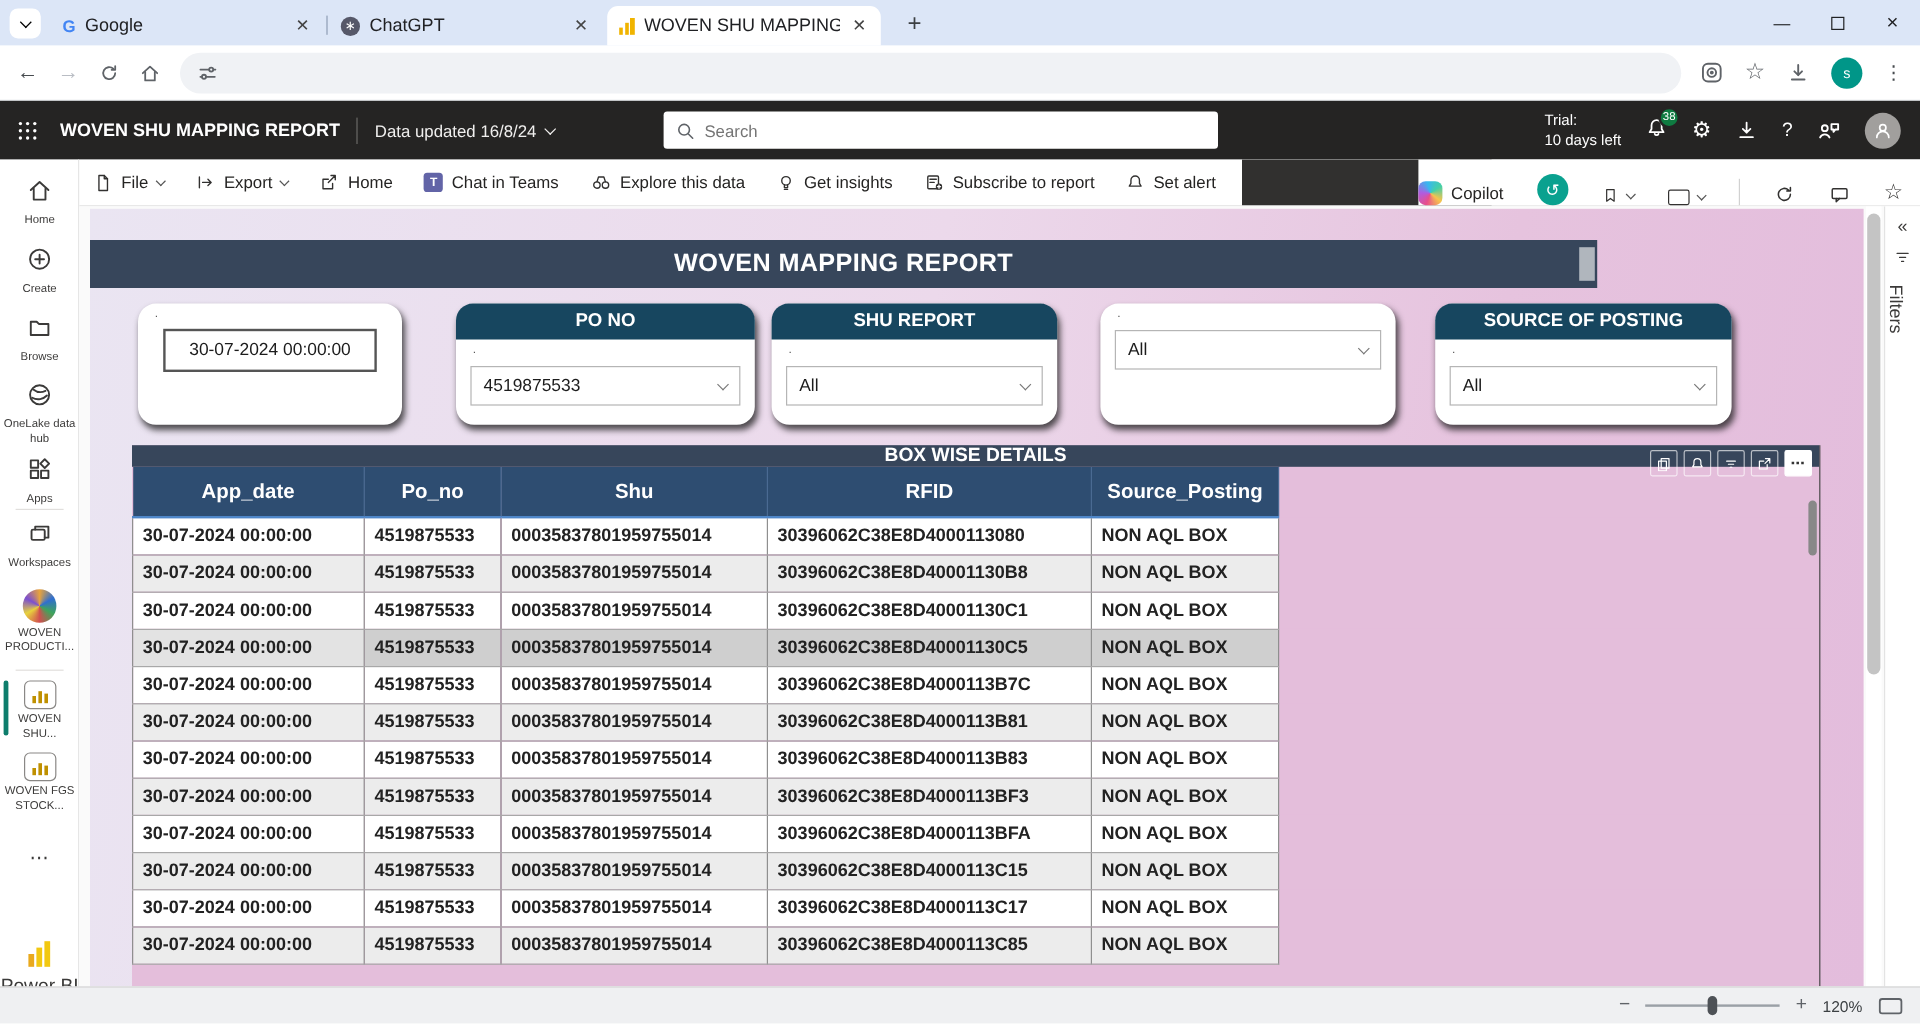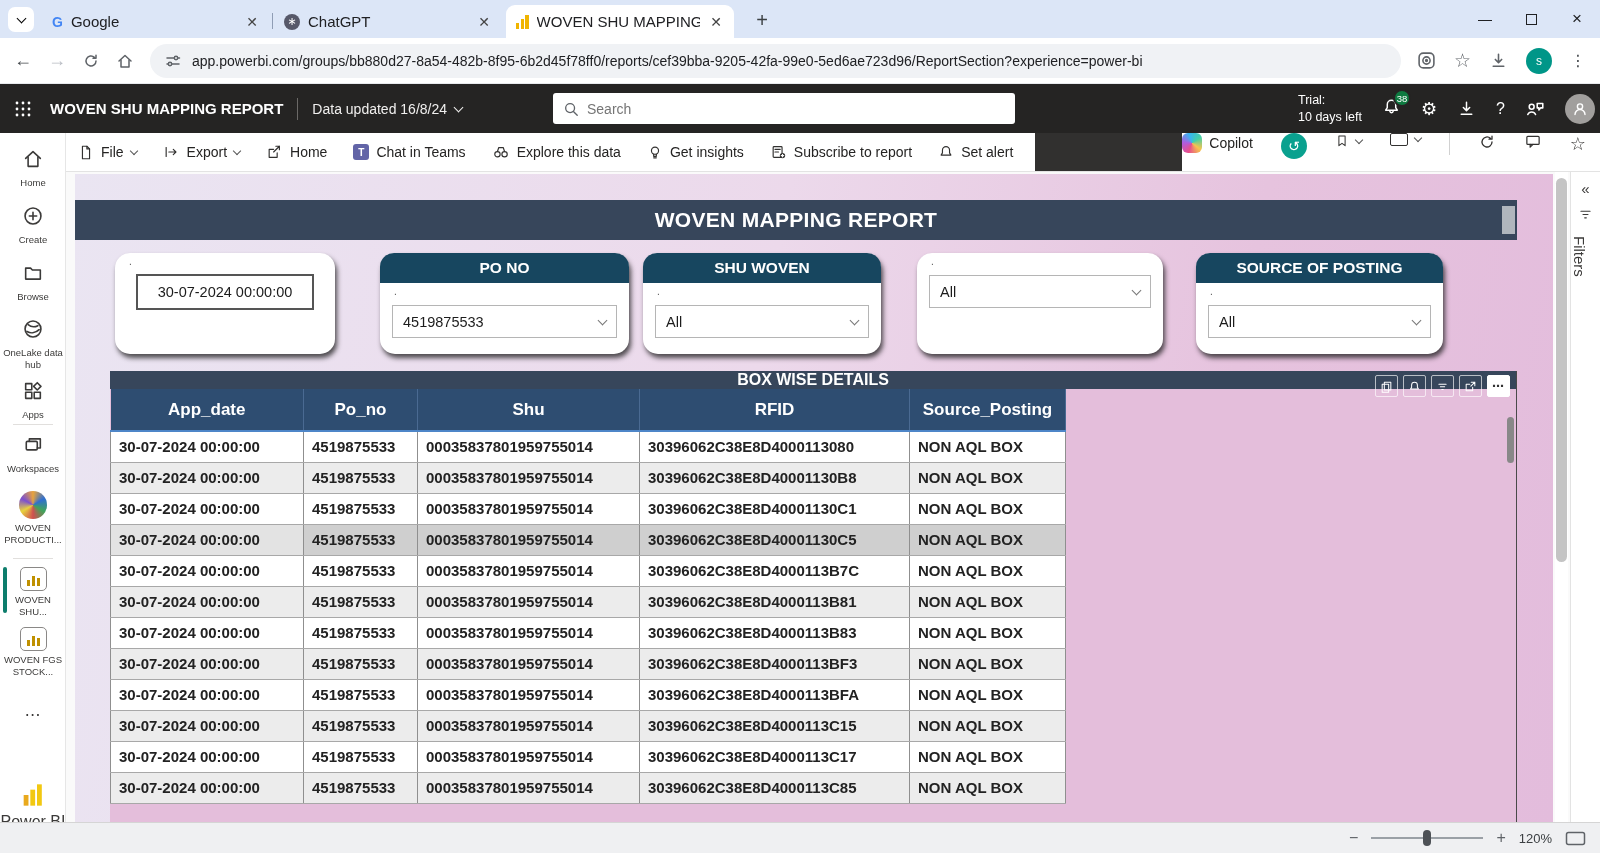--- a/index.html
+++ b/index.html
@@ -35,38 +35,38 @@
 
   
   #pbihead { position:absolute; left:0; top:84px; width:1600px; height:49px; background:#252423; display:flex; align-items:center; color:#fff; }
   .waffle { margin-left:14px; }
   .pbi-title { font-size:15px; font-weight:bold; margin-left:18px; white-space:nowrap; }
   .hdiv { width:1px; height:22px; background:#6b6967; margin:0 14px; }
   .updated { font-size:14px; color:#f0efee; display:flex; align-items:center; gap:8px; }
   .chev { width:7px; height:7px; border-right:1.6px solid currentColor; border-bottom:1.6px solid currentColor; transform:rotate(45deg); display:inline-block; margin-top:-3px; }
   .pbisearch { position:absolute; left:553px; top:9px; width:462px; height:31px; background:#fff; border-radius:3px; display:flex; align-items:center; gap:8px; padding:0 10px; }
   .pbisearch input { border:none; outline:none; flex:1; font-size:14px; font-family:inherit; color:#333; background:transparent; }
-  .head-right { position:absolute; right:0; top:0; height:49px; display:flex; align-items:center; gap:20px; padding-right:5px; }
+  .head-right { position:absolute; right:0; top:0; height:49px; display:flex; align-items:center; gap:20px; padding-right:16px; }
   .trial { font-size:12.5px; line-height:1.3; color:#fff; white-space:nowrap; }
   .bellwrap { position:relative; }
   .badge { position:absolute; top:-8px; right:-10px; width:18px; height:18px; border-radius:50%; background:#0f7b41; border:2px solid #252423; color:#fff; font-size:9.5px; display:flex; align-items:center; justify-content:center; }
   svg.wic { stroke:#fff; fill:none; stroke-width:1.4; stroke-linecap:round; stroke-linejoin:round; }
   .gear { font-size:18px; color:#fff; }
   .help { font-size:16px; color:#fff; }
   .pbiavatar { width:30px; height:30px; border-radius:50%; background:#a19f9d; display:flex; align-items:center; justify-content:center; }
 
   
   #pbitoolbar { position:absolute; left:66px; top:133px; width:1534px; height:39px; background:#fff; border-bottom:1px solid #e3e3e3; display:flex; align-items:center; gap:26px; padding-left:12px; font-size:14px; color:#252423; }
   .titem { display:flex; align-items:center; gap:7px; white-space:nowrap; }
   .titem .chev { border-color:#555; width:6px; height:6px; }
   svg.tic { stroke:#323130; fill:none; stroke-width:1.3; stroke-linecap:round; stroke-linejoin:round; }
   .teamsic { width:16px; height:16px; background:#6264A7; border-radius:3px; color:#fff; font-size:10px; font-weight:bold; display:flex; align-items:center; justify-content:center; }
   .tmore { font-size:18px; font-weight:bold; letter-spacing:1px; color:#323130; }
   .darkblock { position:absolute; left:969px; top:0; width:208px; height:38px; background:#31302f; }
-  .tb-right { position:absolute; right:0; top:0; height:38px; display:flex; align-items:flex-start; gap:28px; padding-right:14px; background:#fff; }
+  .tb-right { position:absolute; right:0; top:0; height:38px; display:flex; align-items:flex-end; gap:28px; padding-right:14px; background:#fff; }
   .copilotic { width:20px; height:20px; border-radius:6px; background:conic-gradient(from 200deg,#e84e8a,#b05ce0,#37b7f0,#45d0a6,#f6c44d,#e84e8a); }
   .tealcirc { width:26px; height:26px; border-radius:50%; background:#0aa18f; color:#fff; font-size:14px; display:flex; align-items:center; justify-content:center; }
   .viewrect { width:18px; height:13px; border:1.6px solid #323130; border-radius:2px; display:inline-block; }
   .vdiv { width:1px; height:22px; background:#d1d1d1; }
   .starg { font-size:18px; color:#323130; }
 
   
   #sidebar { position:absolute; left:0; top:133px; width:66px; height:689px; background:#fff; border-right:1px solid #e6e6e6; }
   .sitem { position:absolute; left:0; width:66px; text-align:center; color:#3b3a39; }
   .slabel { font-size:9.5px; margin-top:3px; line-height:1.25; }
@@ -76,21 +76,21 @@
   .baricon { width:27px; height:24px; border:1px solid #8a8886; border-radius:5px; background:#fff; display:flex; align-items:flex-end; justify-content:center; gap:2px; padding-bottom:4px; margin:0 auto; }
   .baricon i { display:block; width:3px; background:#bf9000; }
   .sitem.sel::before { content:''; position:absolute; left:3px; top:0px; width:4px; height:46px; background:#0d7d6c; border-radius:2px; }
   .sdots { font-size:16px; color:#3b3a39; letter-spacing:1px; }
   .brandlbl { font-size:16px; color:#3b3a39; margin-top:2px; }
 
   
   #content { position:absolute; left:66px; top:172px; width:1534px; height:650px; background:#fafafa; }
   #canvas { position:absolute; left:9px; top:2px; width:1478px; height:648px; overflow:hidden;
             background:linear-gradient(100deg,#eae5f2 0%,#ecd9eb 45%,#e6c3de 75%,#e3bcdc 100%); }
-  .rtitlebar { position:absolute; left:0; top:26px; width:1442px; height:40px; background:#37465b; color:#fff;
+  .rtitlebar { position:absolute; left:0; top:26px; width:1256px; height:40px; background:#37465b; color:#fff;
                display:flex; align-items:center; justify-content:center; font-size:21px; font-weight:bold; letter-spacing:.3px; }
   .rtitle-thumb { position:absolute; right:2px; top:6px; width:13px; height:28px; background:#b0b6bd; }
 
   
   .card { position:absolute; top:79px; height:101px; background:#fff; border-radius:15px; box-shadow:2px 4px 5px rgba(25,25,25,.75); }
   .card-head { height:30px; background:#17465f; border-radius:14px 14px 0 0; color:#fff; font-weight:bold; font-size:15.5px;
                display:flex; align-items:center; justify-content:center; }
   .card-hint { font-size:10px; color:#555; margin:5px 0 0 14px; line-height:8px; }
   .date-box { margin:8px auto 0; width:178px; height:36px; border:2px solid #555; display:flex; align-items:center; justify-content:center; font-size:14.5px; color:#1c1c1c; }
   .dd { margin:9px 12px 0; border:1px solid #b5b5b5; height:33px; display:flex; align-items:center; justify-content:space-between; padding:0 10px; font-size:14.5px; color:#1c1c1c; background:#fff; }
@@ -180,21 +180,20 @@
     <svg class="ic" width="18" height="18" viewBox="0 0 18 18">
         <path d="M3 9l6-5.5L15 9"></path>
         <path d="M5 8v7h8V8"></path>
       </svg>
     <div class="urlpill">
       <svg class="ic" width="18" height="18" viewBox="0 0 18 18">
           <path d="M3 6h7M14 6h1.5M3 12h1.5M8 12h7"></path>
           <circle cx="12" cy="6" r="1.7"></circle>
           <circle cx="6" cy="12" r="1.7"></circle>
         </svg>
-      <span class="urltext">app.powerbi.com/groups/bb880d27-8a54-482b-8f95-6b2d45f78ff0/reports/cef39bba-9205-42fa-99e0-5ed6ae723d96/ReportSection?experience=power-bi</span>
     </div>
     <div class="obx-right">
       <svg class="ic" width="19" height="19" viewBox="0 0 18 18">
           <rect x="2" y="2" width="14" height="14" rx="4"></rect>
           <circle cx="9" cy="9" r="3.4"></circle>
           <circle cx="9" cy="9" r="0.8" fill="#5f6368"></circle>
         </svg>
       <span class="starg" style="color:#5f6368;font-size:19px">☆</span>
       <svg class="ic" width="19" height="19" viewBox="0 0 18 18">
           <path d="M9 3v8M6 8l3 3 3-3M4 14.5h10"></path>
@@ -447,21 +446,21 @@
       </div>
       <div class="card c2">
         <div class="card-head">PO NO</div>
         <div class="card-hint">.</div>
         <div class="dd">
             <span>4519875533</span>
             <span class="chev"></span>
           </div>
       </div>
       <div class="card c3">
-        <div class="card-head">SHU WOVEN</div>
+        <div class="card-head">SHU REPORT</div>
         <div class="card-hint">.</div>
         <div class="dd">
             <span>All</span>
             <span class="chev"></span>
           </div>
       </div>
       <div class="card c4">
         <div class="card-hint">.</div>
         <div class="dd">
             <span>All</span>

